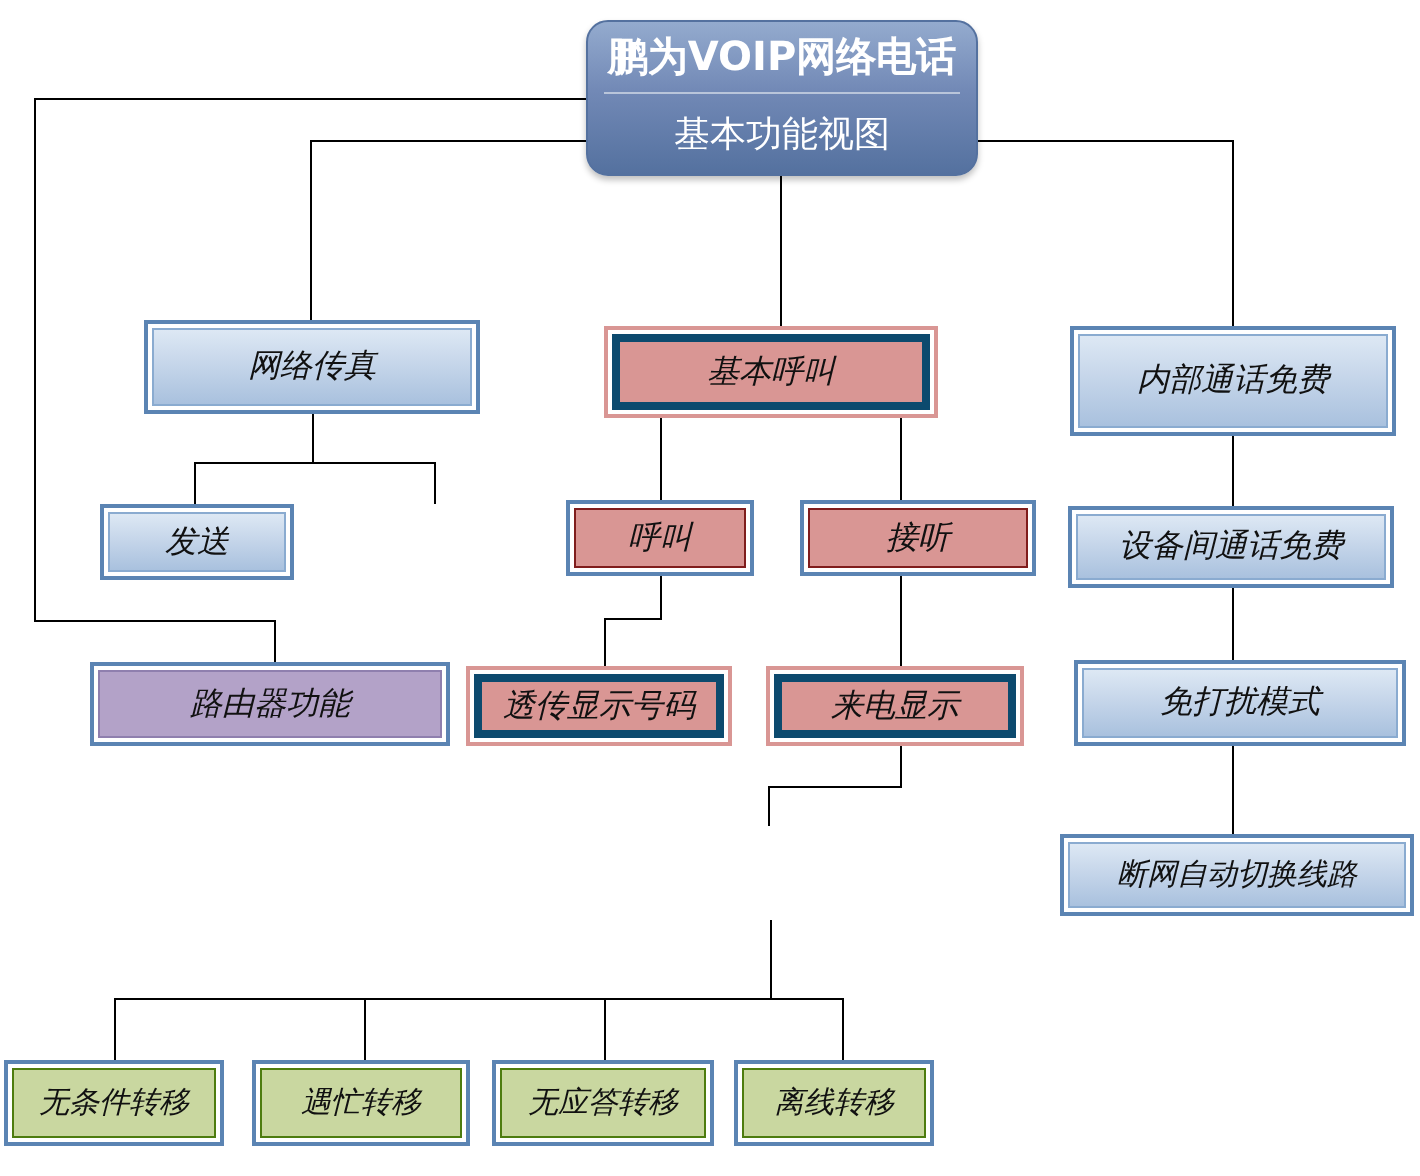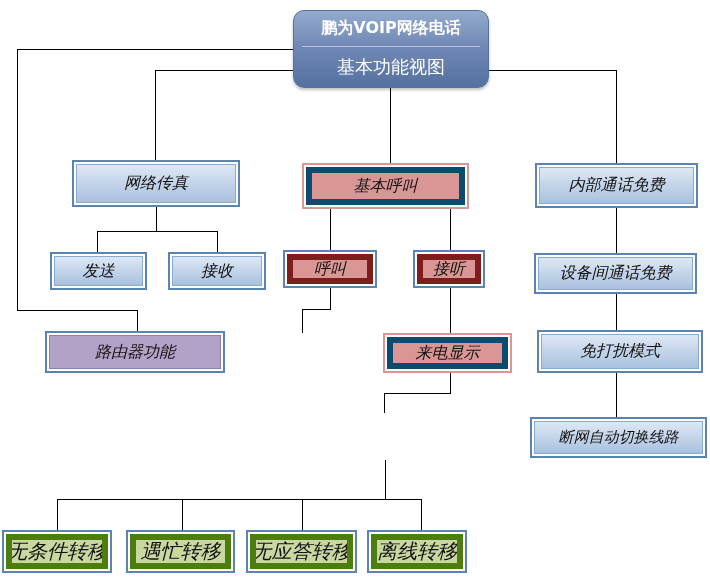--- a/index.html
+++ b/index.html
@@ -10,38 +10,38 @@
 
   .node{position:absolute;box-sizing:border-box;background:#fff;display:flex;padding:2px;}
   .node .inner{flex:1;display:flex;align-items:center;justify-content:center;
     font-size:16px;color:#111;box-sizing:border-box;white-space:nowrap;overflow:hidden;font-style:italic;}
 
   .node.blue{border:2px solid #5b84b3;}
   .node.blue .inner{background:linear-gradient(180deg,#dde8f4 0%,#c6d6ea 45%,#a9c1de 100%);
     border:1px solid #8aabd0;}
 
   .node.salmonblue{border:2px solid #5b84b3;}
-  .node.salmonblue .inner{background:#d99694;border:6px solid #7f1d1d;}
+  .node.salmonblue .inner{background:#d99694;border:1px solid #7f1d1d;}
 
   .node.salmon{border:2px solid #d99694;}
-  .node.salmon .inner{background:#d99694;border:6px solid #0c4a6e;}
+  .node.salmon .inner{background:#d99694;border:4px solid #0c4a6e;}
 
   .node.purple{border:2px solid #5b84b3;}
   .node.purple .inner{background:#b3a2c8;border:1px solid #8f7fae;}
 
   .node.green{border:2px solid #5b84b3;}
-  .node.green .inner{background:#c9d7a0;border:6px solid #4d7c0f;font-size:20px;}
+  .node.green .inner{background:#c9d7a0;border:1px solid #4d7c0f;font-size:15px;}
 
   .root{position:absolute;left:293px;top:10px;width:196px;height:78px;box-sizing:border-box;
     border-radius:11px;border:1px solid #54719f;
     background:linear-gradient(180deg,#94abce 0%,#7289b6 45%,#54719f 100%);
     box-shadow:0 2px 3px rgba(0,0,0,0.25);
     color:#fff;display:flex;flex-direction:column;}
   .root .r1{flex:1;display:flex;align-items:center;justify-content:center;
-    font-size:16px;font-weight:bold;border-bottom:1px solid #b9c5da;margin:0 8px;}
+    font-size:20px;font-weight:bold;border-bottom:1px solid #b9c5da;margin:0 8px;}
   .root .r2{flex:1.15;display:flex;align-items:center;justify-content:center;font-size:18px;}
 
   .fs15 .inner{font-size:15px;}
 </style>
 </head>
 <body>
 
 <div class="canvas">
 
   <div class="line" style="left:390px;top:88px;width:1px;height:75px"></div>
@@ -80,44 +80,44 @@
     <div class="r1">鹏为VOIP网络电话</div>
     <div class="r2">基本功能视图</div>
   </div>
 
   <div class="node blue" style="left:72px;top:160px;width:168px;height:47px">
     <div class="inner">网络传真</div>
   </div>
   <div class="node blue" style="left:50px;top:252px;width:97px;height:38px">
     <div class="inner">发送</div>
   </div>
-  <div class="node blue" style="left:168px;top:252px;width:98px;height:38px">
-    <div class="inner">接收</div>
-  </div>
-  <div class="node blue" style="left:535px;top:163px;width:163px;height:45px">
+  <div class="node blue" style="left:535px;top:163px;width:163px;height:55px">
     <div class="inner">内部通话免费</div>
   </div>
   <div class="node blue" style="left:534px;top:253px;width:163px;height:41px">
     <div class="inner">设备间通话免费</div>
   </div>
   <div class="node blue" style="left:537px;top:330px;width:166px;height:43px">
     <div class="inner">免打扰模式</div>
   </div>
   <div class="node blue fs15" style="left:530px;top:417px;width:177px;height:41px">
     <div class="inner">断网自动切换线路</div>
   </div>
 
   <div class="node salmon" style="left:302px;top:163px;width:167px;height:46px">
     <div class="inner">基本呼叫</div>
   </div>
   <div class="node salmonblue" style="left:283px;top:250px;width:94px;height:38px">
     <div class="inner">呼叫</div>
   </div>
-  <div class="node salmonblue" style="left:413px;top:250px;width:72px;height:38px">
+  <div class="node salmonblue" style="left:400px;top:250px;width:118px;height:38px">
     <div class="inner">接听</div>
+  </div>
+  <div class="node salmon" style="left:233px;top:333px;width:133px;height:40px">
+    <div class="inner">透传显示号码</div>
   </div>
   <div class="node salmon" style="left:383px;top:333px;width:129px;height:40px">
     <div class="inner">来电显示</div>
   </div>
 
   <div class="node purple" style="left:45px;top:331px;width:180px;height:42px">
     <div class="inner">路由器功能</div>
   </div>
 
   <div class="node green" style="left:2px;top:530px;width:110px;height:43px">

